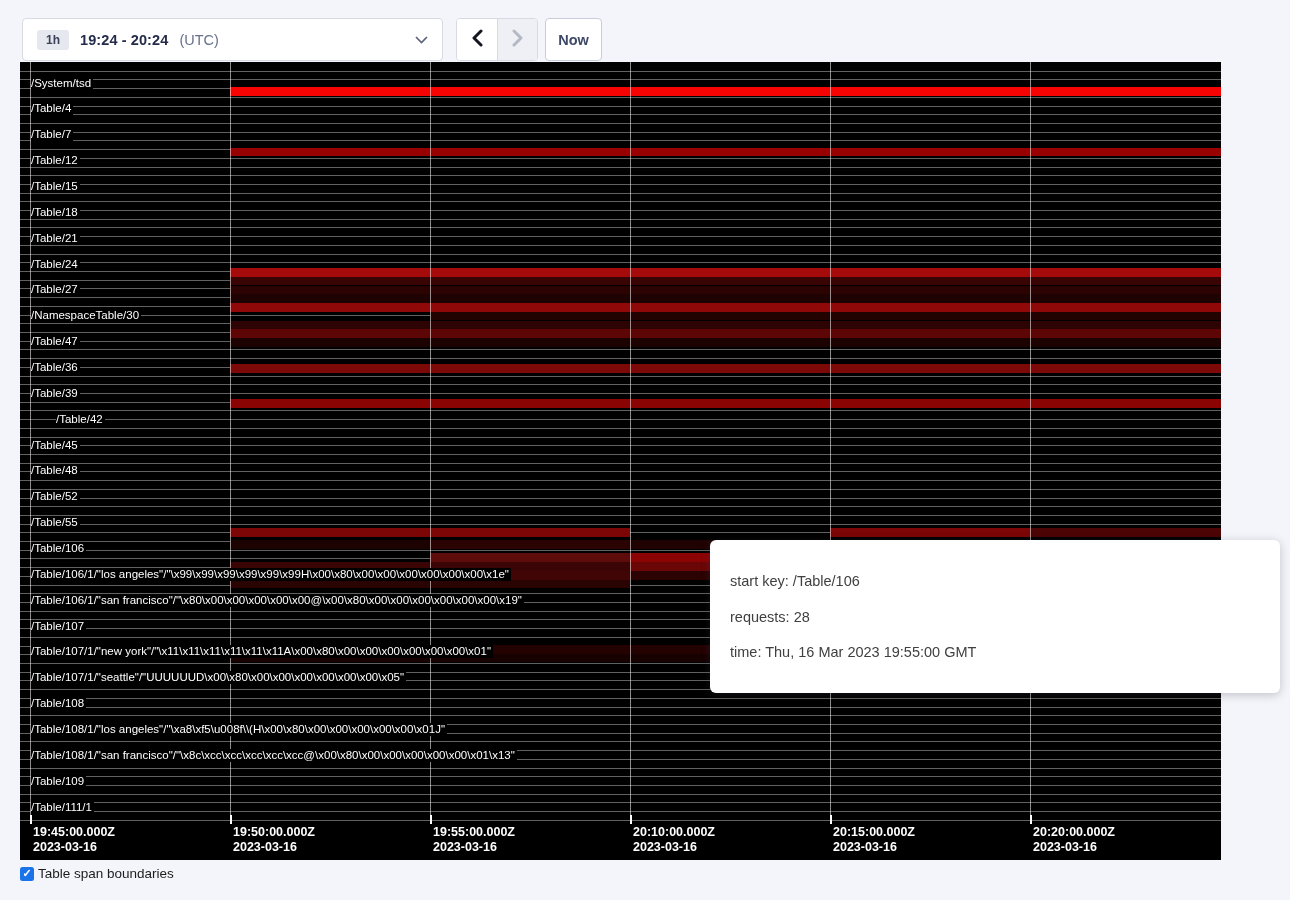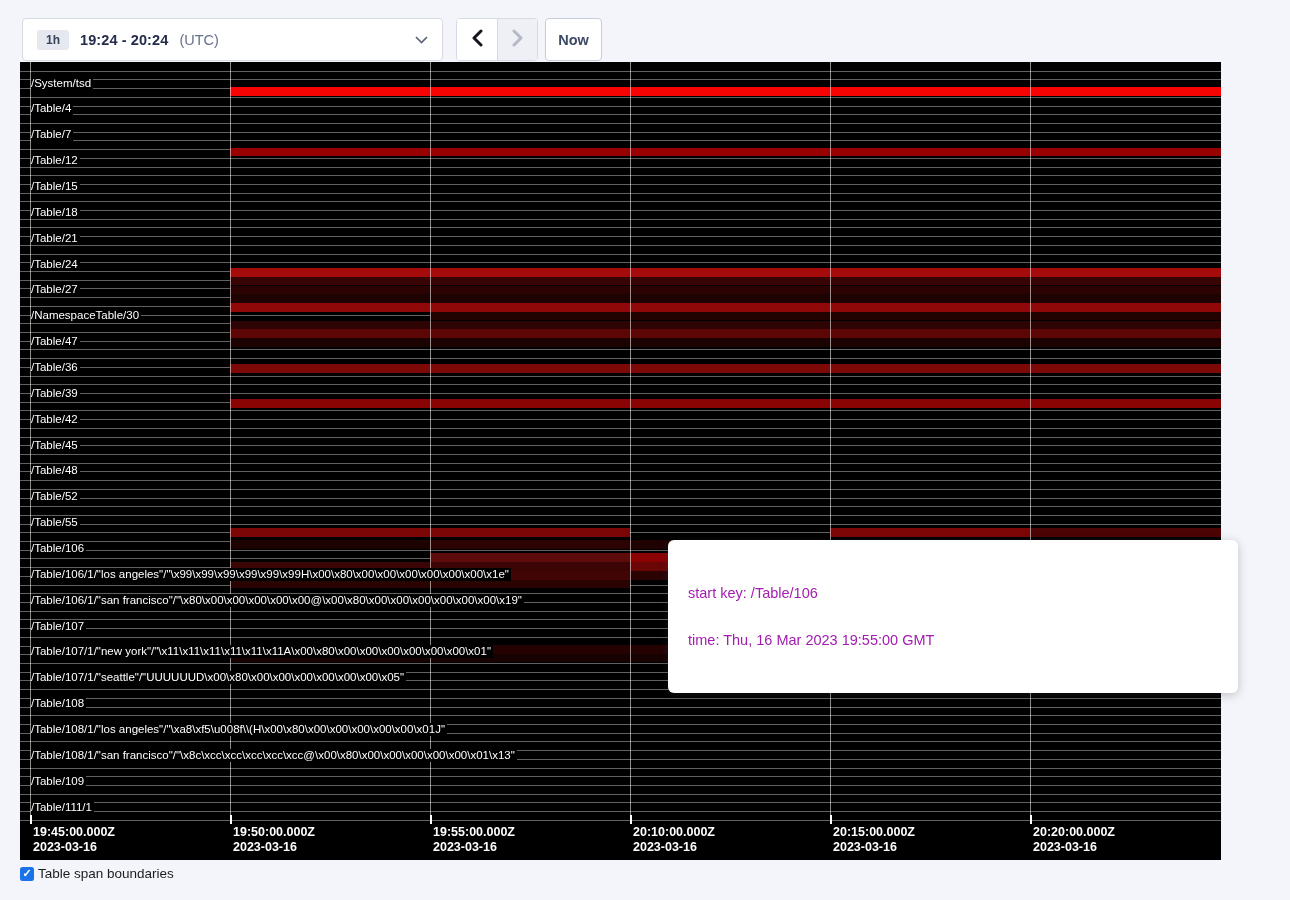--- a/index.html
+++ b/index.html
@@ -55,23 +55,23 @@
   }
   .tick  { position:absolute; top:753px; width:2px; height:9px; background:#fff; }
   .xtime, .xdate {
     position:absolute; color:#fff; font-size:12.5px; font-weight:bold; white-space:nowrap;
   }
   .xtime { top:763px; }
   .xdate { top:778px; }
 
   
   .kv-tooltip {
-    position:absolute; left:668px; top:540px; width:570px; height:153px;
+    position:absolute; left:710px; top:540px; width:570px; height:153px;
     background:#fff; border-radius:6px; box-shadow:0 2px 10px rgba(60,60,80,.28);
-    padding:14px 20px; color:#a21caf; font-size:14.5px;
+    padding:14px 20px; color:#404040; font-size:14.5px;
     display:flex; flex-direction:column; justify-content:space-evenly;
     z-index:5; white-space:nowrap; overflow:hidden;
   }
 
   
   .span-toggle {
     position:absolute; left:20px; top:866px; display:flex; align-items:center; gap:4px;
     font-size:13.5px; color:#1c1c1c; cursor:pointer;
   }
   .cbx {
@@ -241,21 +241,21 @@
     <div class="rlabel" style="top: 92.08px;">/Table/12</div>
     <div class="rlabel" style="top: 117.94px;">/Table/15</div>
     <div class="rlabel" style="top: 143.8px;">/Table/18</div>
     <div class="rlabel" style="top: 169.66px;">/Table/21</div>
     <div class="rlabel" style="top: 195.52px;">/Table/24</div>
     <div class="rlabel" style="top: 221.38px;">/Table/27</div>
     <div class="rlabel" style="top: 247.24px;">/NamespaceTable/30</div>
     <div class="rlabel" style="top: 273.1px;">/Table/47</div>
     <div class="rlabel" style="top: 298.96px;">/Table/36</div>
     <div class="rlabel" style="top: 324.82px;">/Table/39</div>
-    <div class="rlabel" style="top: 350.68px;">/Table/42</div>
+    <div class="rlabel" style="top: 350.68px; margin-left: 25px;">/Table/42</div>
     <div class="rlabel" style="top: 376.54px;">/Table/45</div>
     <div class="rlabel" style="top: 402.4px;">/Table/48</div>
     <div class="rlabel" style="top: 428.26px;">/Table/52</div>
     <div class="rlabel" style="top: 454.12px;">/Table/55</div>
     <div class="rlabel" style="top: 479.98px;">/Table/106</div>
     <div class="rlabel" style="top: 505.84px;">/Table/106/1/"los angeles"/"\x99\x99\x99\x99\x99\x99H\x00\x80\x00\x00\x00\x00\x00\x00\x1e"</div>
     <div class="rlabel" style="top: 531.7px;">/Table/106/1/"san francisco"/"\x80\x00\x00\x00\x00\x00@\x00\x80\x00\x00\x00\x00\x00\x00\x19"</div>
     <div class="rlabel" style="top: 557.56px;">/Table/107</div>
     <div class="rlabel" style="top: 583.42px;">/Table/107/1/"new york"/"\x11\x11\x11\x11\x11\x11A\x00\x80\x00\x00\x00\x00\x00\x00\x01"</div>
     <div class="rlabel" style="top: 609.28px;">/Table/107/1/"seattle"/"UUUUUUD\x00\x80\x00\x00\x00\x00\x00\x00\x05"</div>
@@ -279,19 +279,20 @@
     <div class="tick" style="left: 810px;"></div>
     <div class="xtime" style="left: 813px;">20:15:00.000Z</div>
     <div class="xdate" style="left: 813px;">2023-03-16</div>
     <div class="tick" style="left: 1010px;"></div>
     <div class="xtime" style="left: 1013px;">20:20:00.000Z</div>
     <div class="xdate" style="left: 1013px;">2023-03-16</div>
   </div>
 
 <div class="kv-tooltip">
   <div>start key: /Table/106</div>
+  <div>requests: 28</div>
   <div>time: Thu, 16 Mar 2023 19:55:00 GMT</div>
 </div>
 
 <label class="span-toggle">
   <span class="cbx">✓</span>
   <span>Table span boundaries</span>
 </label>
 
 </body></html>

